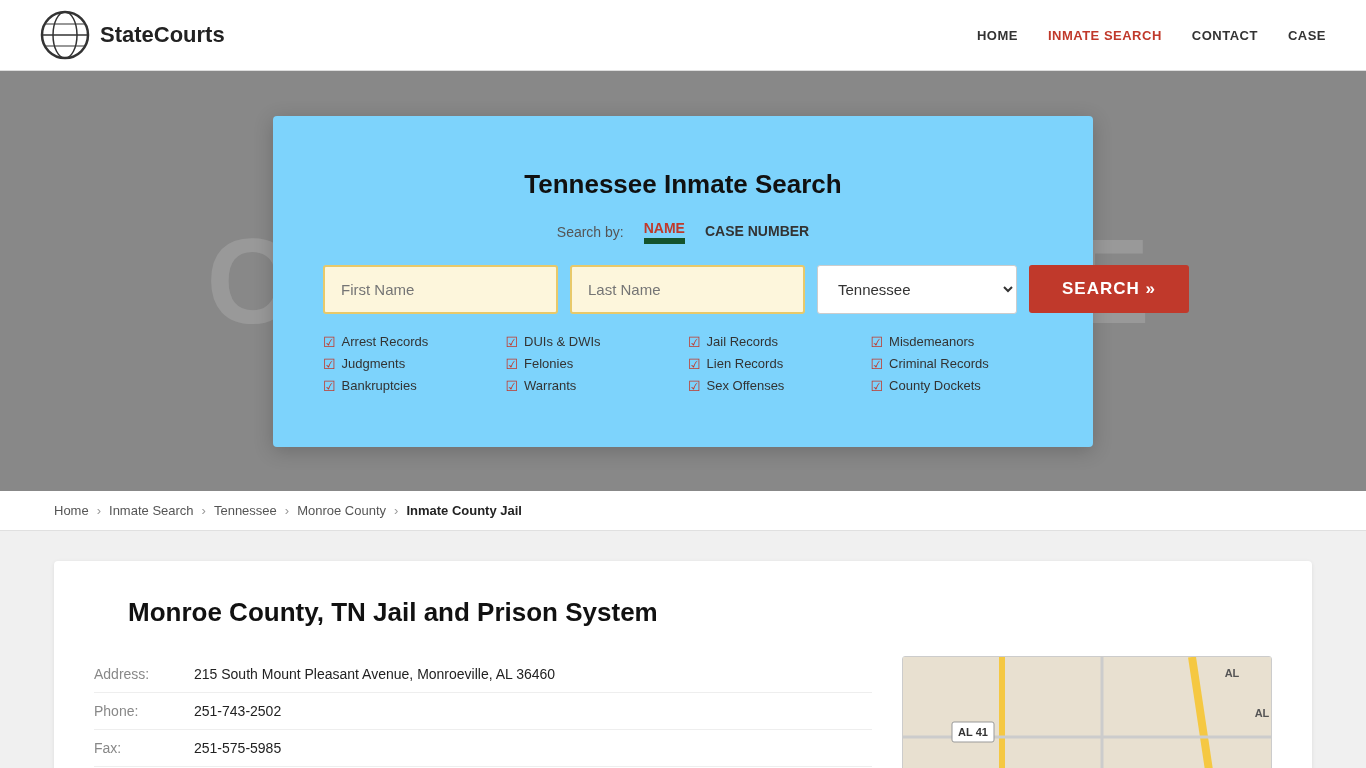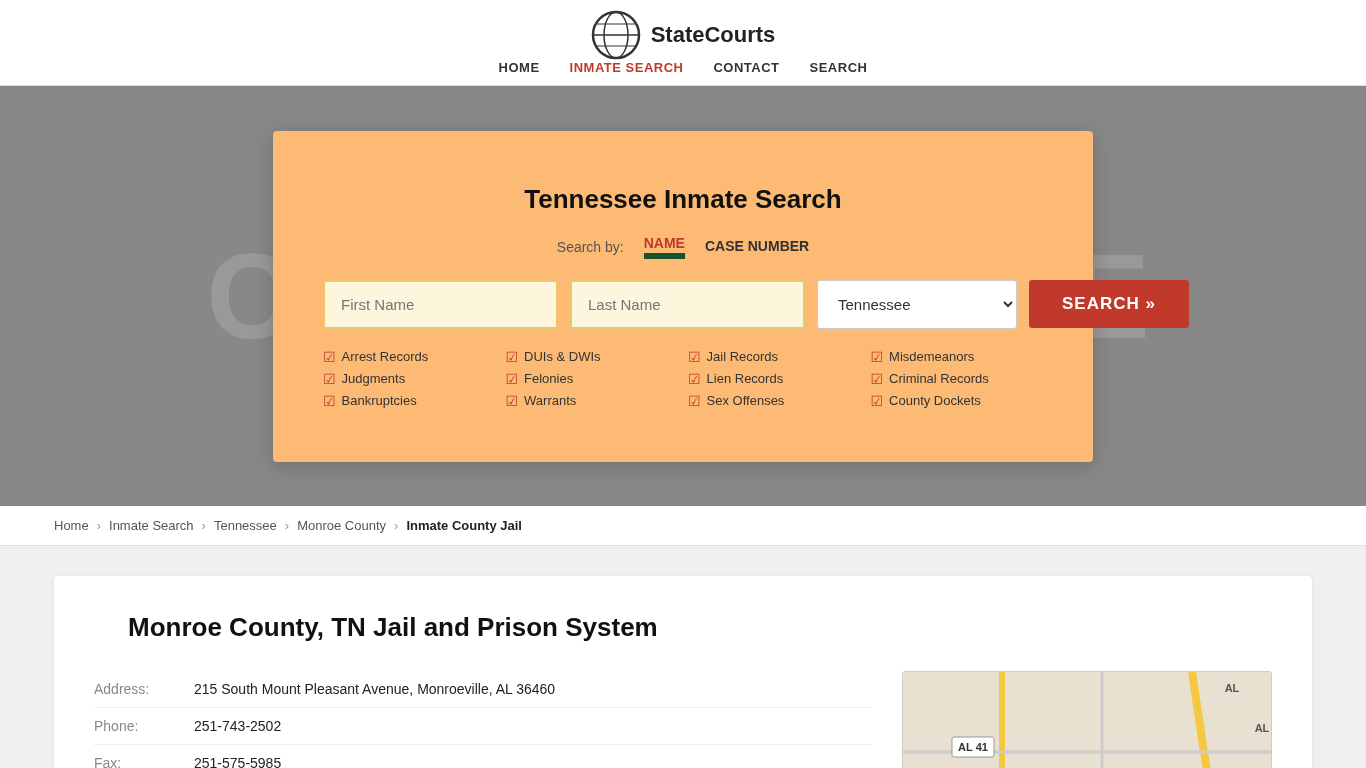--- a/index.html
+++ b/index.html
@@ -8,21 +8,20 @@
     
     .header {
       background: #fff;
       display: flex;
       align-items: center;
       justify-content: space-between;
       padding: 10px 40px;
       border-bottom: 1px solid #ddd;
       position: relative;
       z-index: 10;
-      flex-direction: column;
     }
     .logo-area {
       display: flex;
       align-items: center;
       gap: 10px;
     }
     .logo-icon {
       width: 50px;
       height: 50px;
     }
@@ -64,21 +63,21 @@
       font-weight: 900;
       color: rgba(255,255,255,0.15);
       white-space: nowrap;
       letter-spacing: 10px;
       text-transform: uppercase;
       user-select: none;
     }
 
     
     .modal-card {
-      background: #fdba74;
+      background: #7dd3fc;
       border-radius: 4px;
       padding: 53px 50px;
       width: 820px;
       position: relative;
       z-index: 5;
       box-shadow: 0 4px 20px rgba(0,0,0,0.2);
     }
     .modal-title {
       text-align: center;
       font-size: 26px;
@@ -281,21 +280,21 @@
       <line x1="2" y1="25" x2="48" y2="25" stroke="#333" stroke-width="1.5"></line>
       <line x1="6" y1="14" x2="44" y2="14" stroke="#333" stroke-width="1.2"></line>
       <line x1="6" y1="36" x2="44" y2="36" stroke="#333" stroke-width="1.2"></line>
     </svg>
     <span class="logo-text">StateCourts</span>
   </div>
   <nav class="nav">
     <a href="#" class="nav-link">HOME</a>
     <a href="#" class="nav-link active" style="color: rgb(192, 57, 43);">INMATE SEARCH</a>
     <a href="#" class="nav-link">CONTACT</a>
-    <a href="#" class="nav-link">SEARCH</a>
+    <a href="#" class="nav-link">CASE</a>
   </nav>
 </header>
 
 <div class="hero-bg">
   <div class="hero-bg-text">COURTHOUSE</div>
   <div class="modal-card">
     <h1 class="modal-title">Tennessee Inmate Search</h1>
     <div class="search-by-row">
       <span class="search-by-label">Search by:</span>
       <a href="#" class="search-by-tab active">NAME</a>

